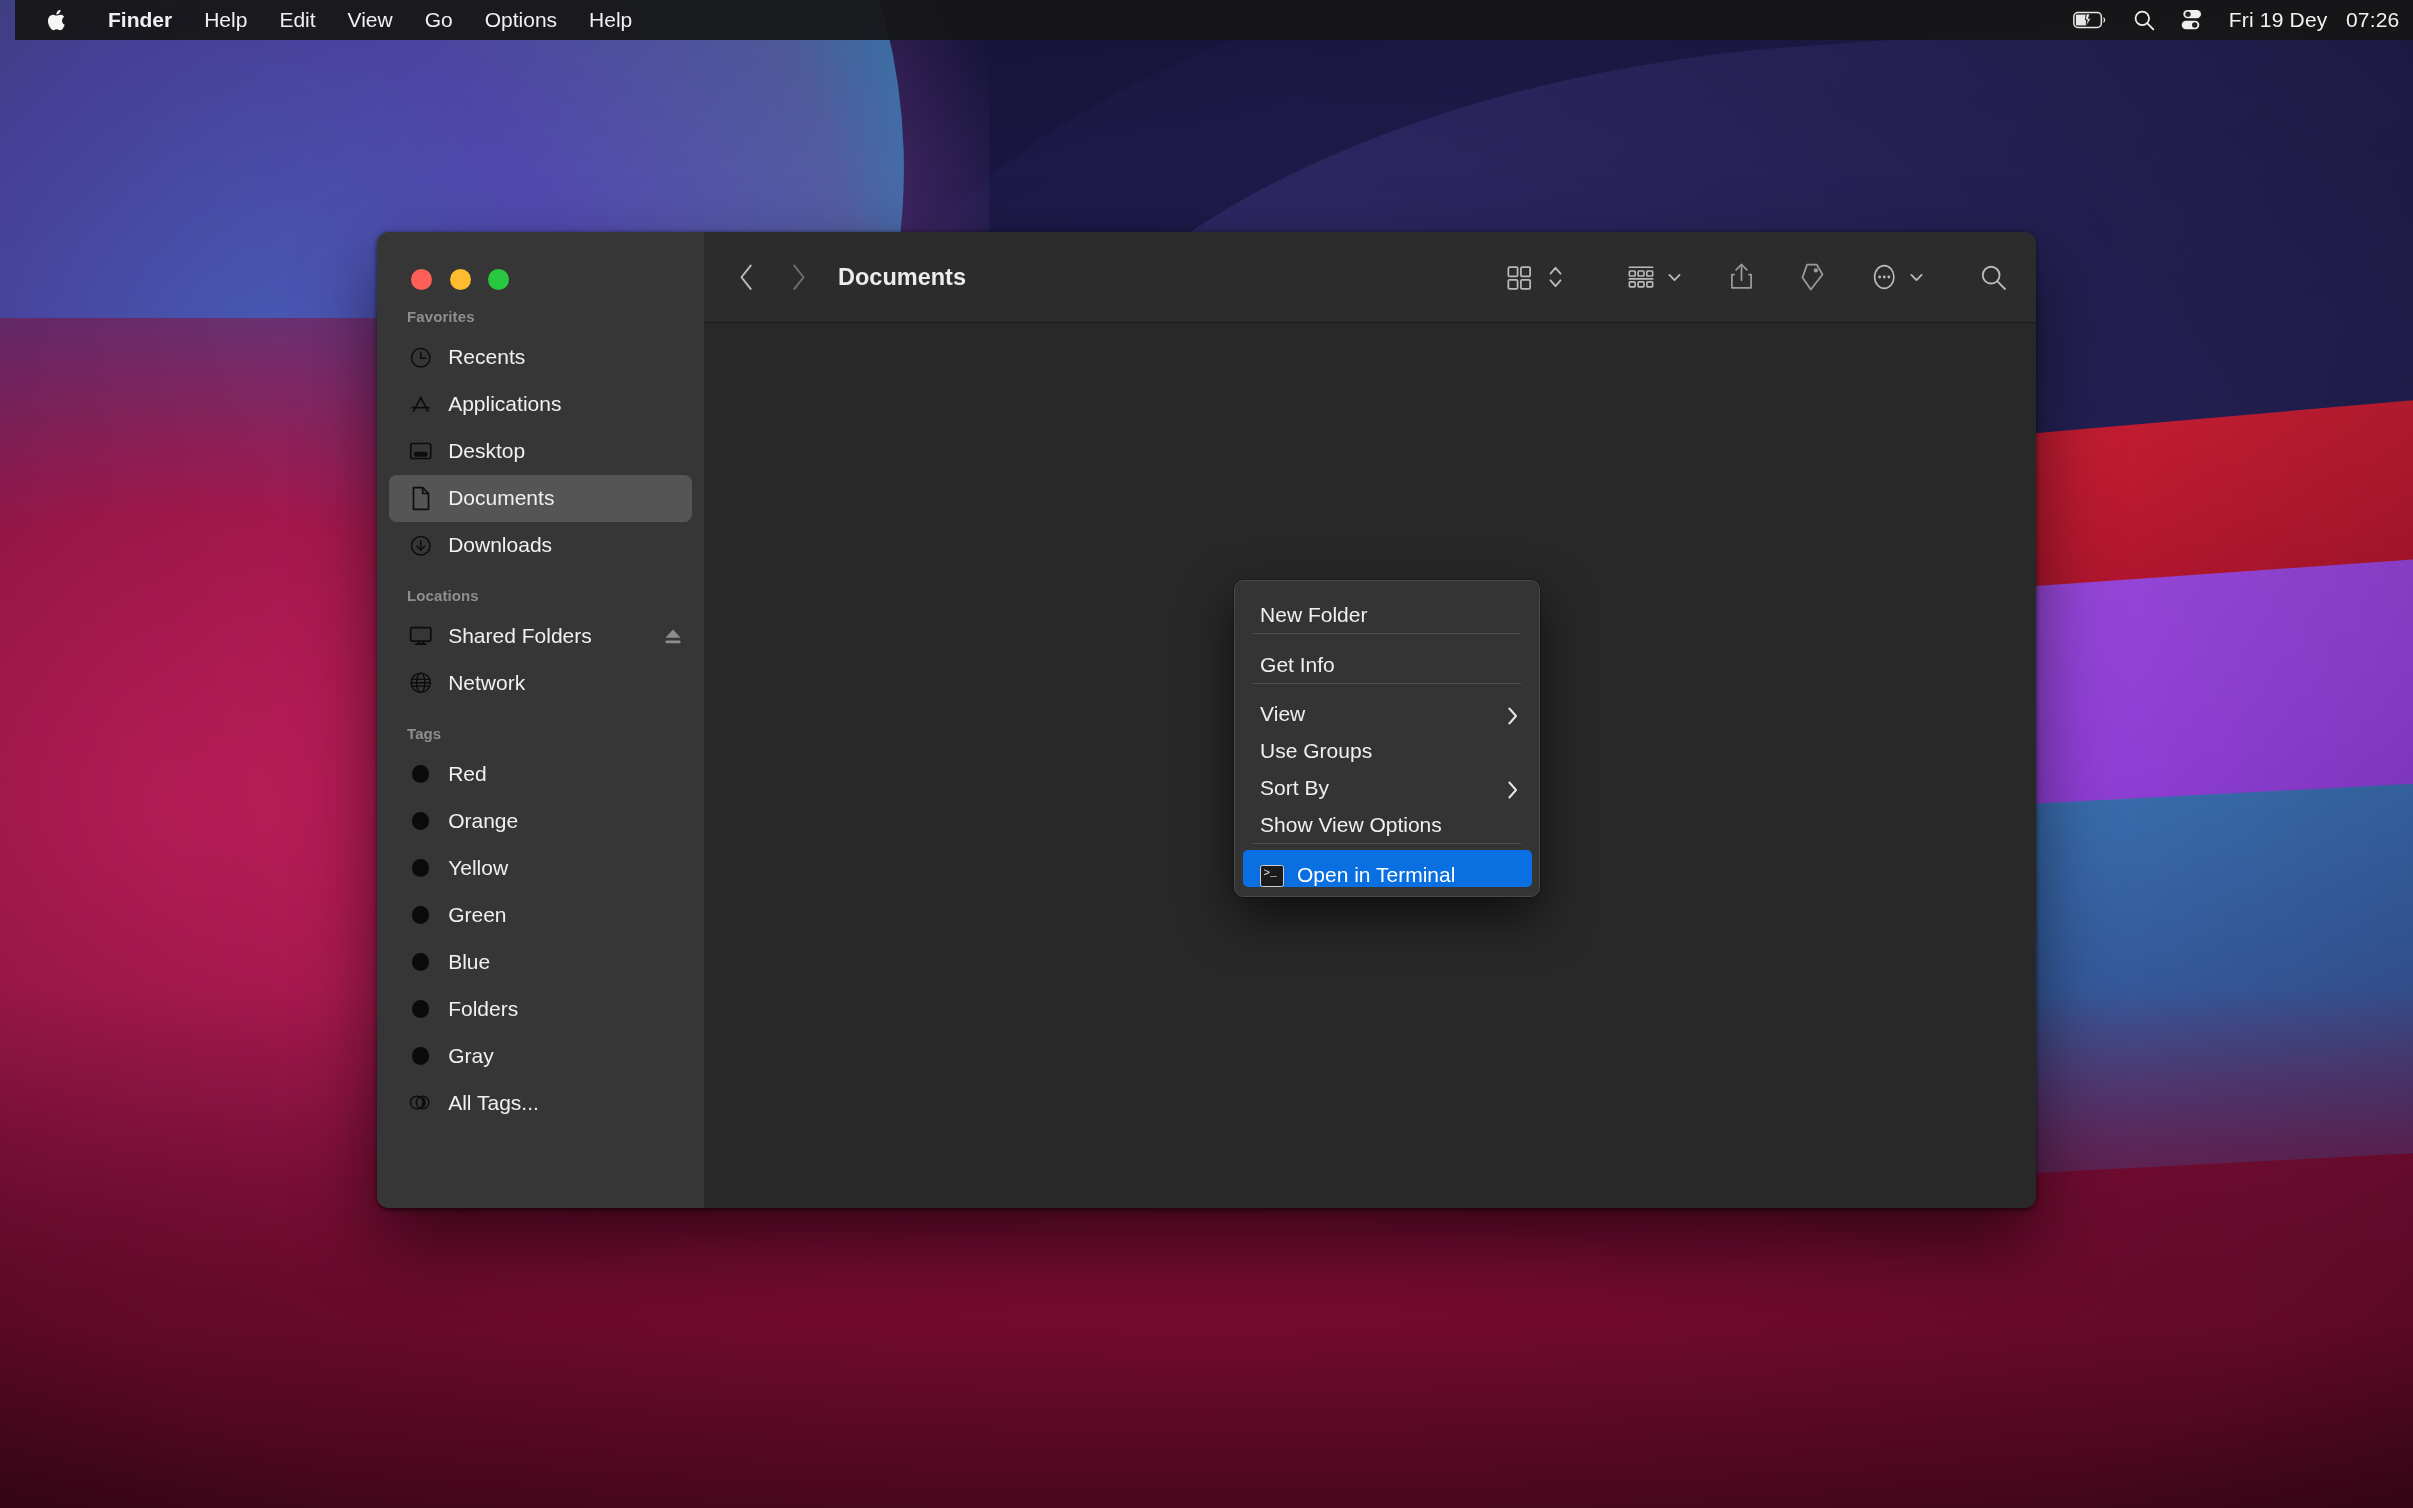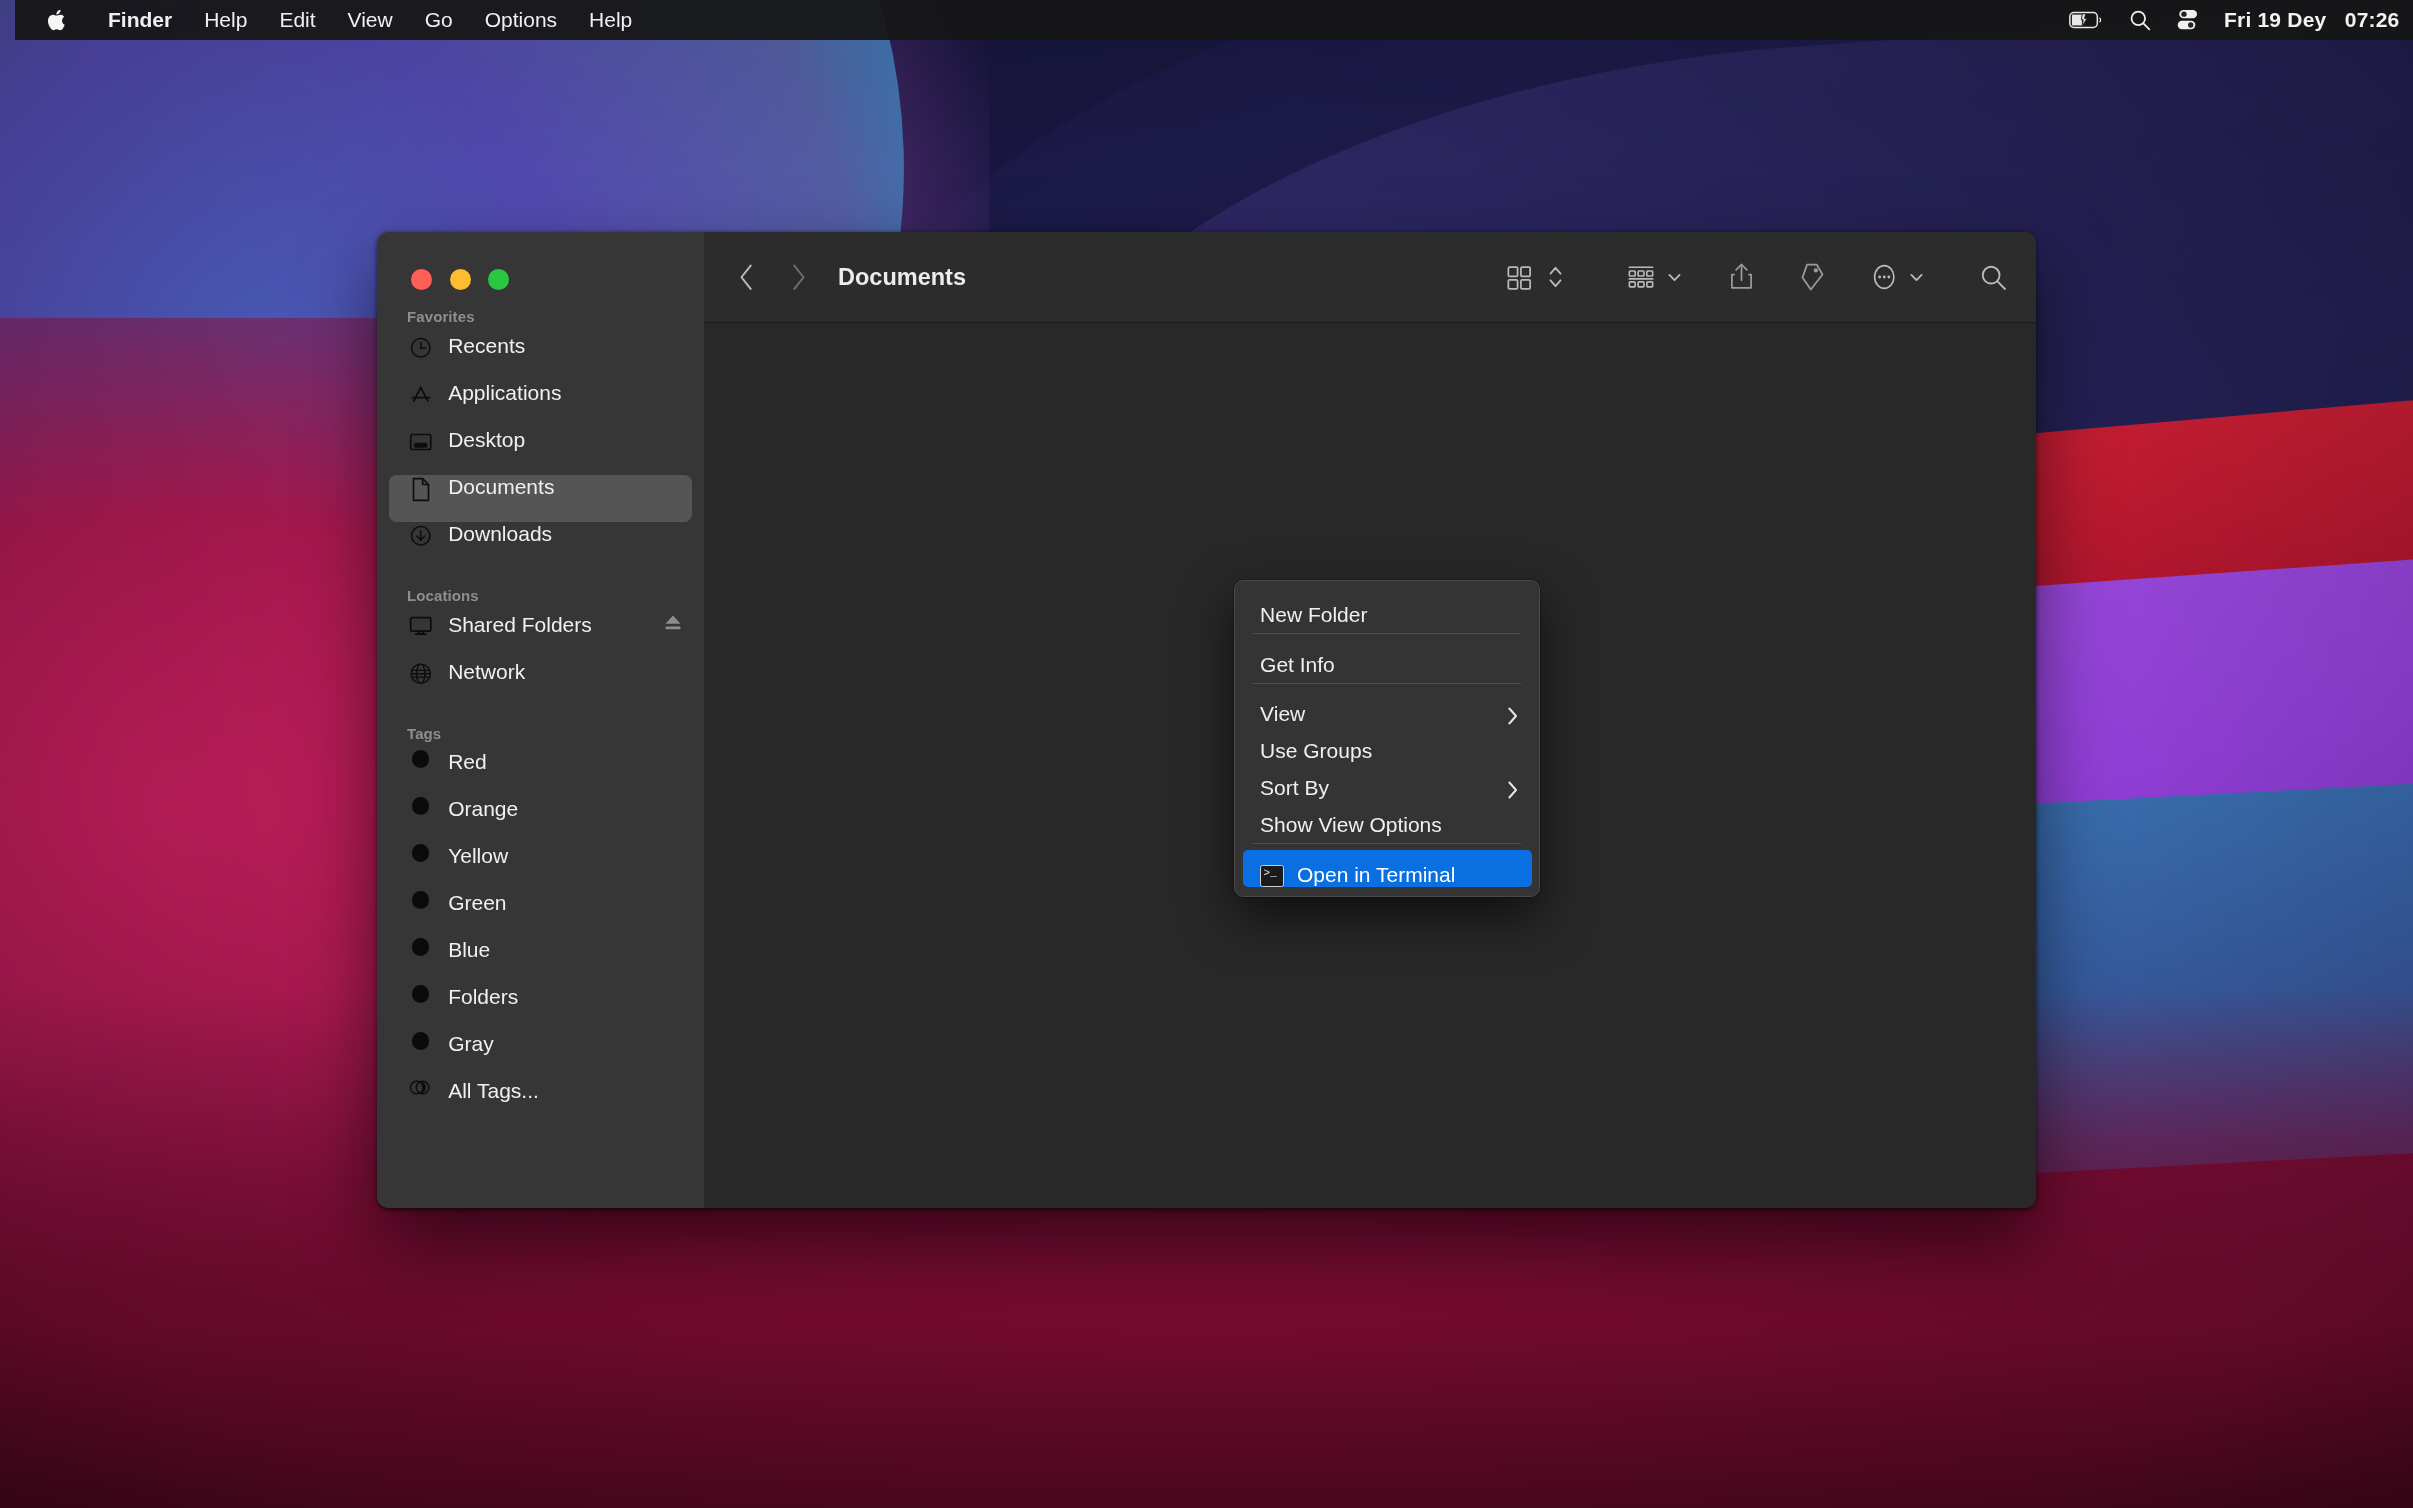--- a/index.html
+++ b/index.html
@@ -109,21 +109,21 @@
   }
   .mb-item {
     font-size:21px; padding:0 16px; color:#f0f0f0; white-space:nowrap;
     line-height:40px;
   }
   .mb-item.bold { font-weight:bold; }
   #menubar-right {
     margin-left:auto; display:flex; align-items:center; padding-right:28.5px; gap:25px;
   }
   .mb-status { display:flex; align-items:center; justify-content:center; }
-  .mb-clock { font-size:21px; color:#f2f2f2; letter-spacing:0.2px; display:flex; gap:18.4px;font-weight:bold;}
+  .mb-clock { font-size:21px; color:#f2f2f2; letter-spacing:0.2px; display:flex; gap:18.4px;}
 
   
   #finder {
     position:absolute; left:377px; top:232px; width:1659px; height:976px;
     border-radius:11.7px; overflow:hidden;
     box-shadow:0 34px 75px rgba(0,0,0,0.55), 0 1.7px 5px rgba(0,0,0,0.6);
     display:flex; z-index:20;
   }
   
   #sidebar {
@@ -139,21 +139,21 @@
   .light.yellow{background:#febc2e;}
   .light.green{background:#28c840;}
 
   .sb-section {
     font-size:15px; color:#8e8e8e; font-weight:bold;
     padding:0 0 0 30px; margin-top:18.4px; margin-bottom:8.4px;
     letter-spacing:0.1px;
   }
   #sidebar .sb-section:first-of-type { margin-top:27px; }
   .sb-item {
-    display:flex; align-items:flex-start; height:47px;
+    display:flex; align-items:center; height:47px;
     margin:0 11.7px; padding-left:17.6px; border-radius:7.5px;
     color:#f0f0f0; font-size:21px; position:relative;
   }
   .sb-item.selected { background:#555555; }
   .sb-icon {
     width:28.5px; height:28.5px; margin-right:13.4px;
     display:flex; align-items:center; justify-content:center; flex-shrink:0;
   }
   .tag-dot { width:17.6px; height:17.6px; border-radius:50%; background:#0b0b0b; }
   .sb-tagicon { width:28.5px; margin-right:13.4px; display:flex; align-items:center; justify-content:center; flex-shrink:0;}

